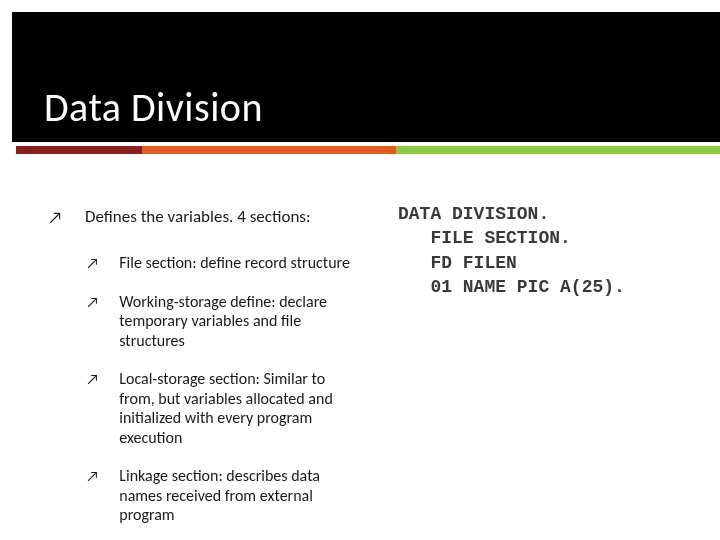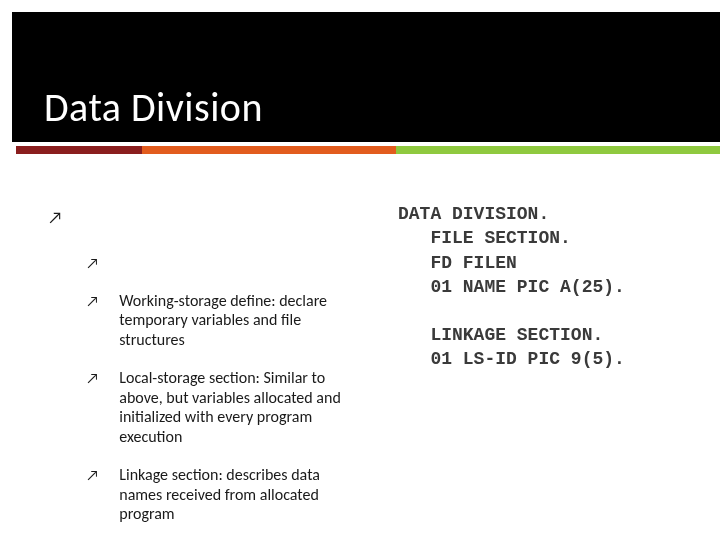--- a/index.html
+++ b/index.html
@@ -97,41 +97,41 @@
     <div class="cbar3"></div>
   </div>
 </div>
 
 <div class="spacer"></div>
 
 <div class="content">
   <div class="left">
     <div class="bullet-l1">
       <span class="arrow">↗</span>
+      <span>Defines the variables.  4 sections:</span>
     </div>
     <div class="bullet-l2-group">
       <div class="bullet-l2">
         <span class="arrow">↗</span>
+        <span>File section: define record structure</span>
       </div>
       <div class="bullet-l2">
         <span class="arrow">↗</span>
         <span>Working-storage define: declare temporary variables and file structures</span>
       </div>
       <div class="bullet-l2">
         <span class="arrow">↗</span>
-        <span>Local-storage section: Similar to above, but variables allocated and initialized with every program execution</span>
+        <span>Local-storage section: Similar to from, but variables allocated and initialized with every program execution</span>
       </div>
       <div class="bullet-l2">
         <span class="arrow">↗</span>
-        <span>Linkage section: describes data names received from allocated program</span>
+        <span>Linkage section: describes data names received from external program</span>
       </div>
     </div>
   </div>
 
   <div class="right">
     <div class="codeblock">DATA DIVISION.
    FILE SECTION.
    FD FILEN
    01 NAME PIC A(25).</div>
-    <div class="codeblock">   LINKAGE SECTION.
-   01 LS-ID PIC 9(5).</div>
   </div>
 </div>
 
 </body></html>

